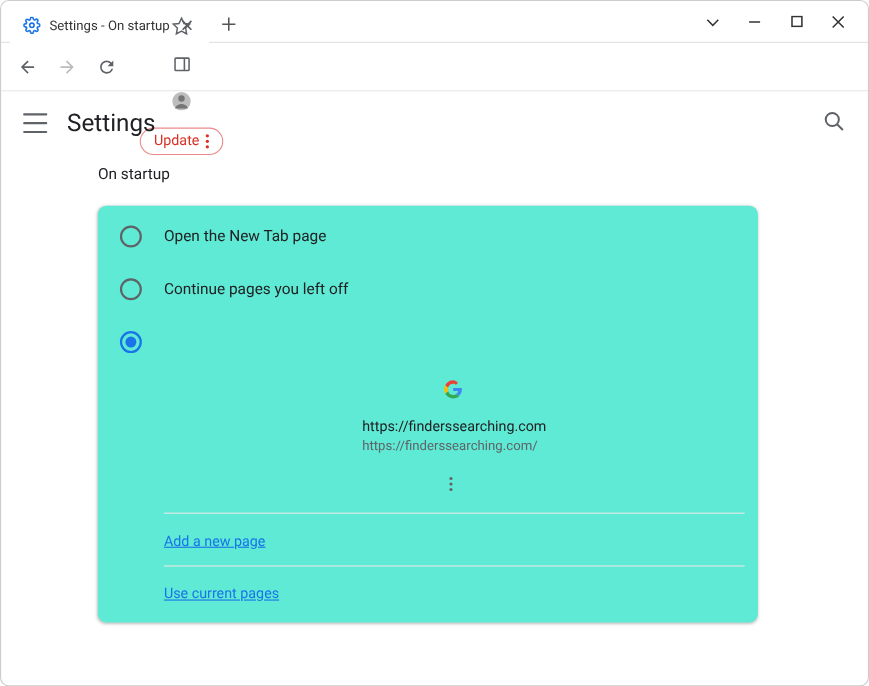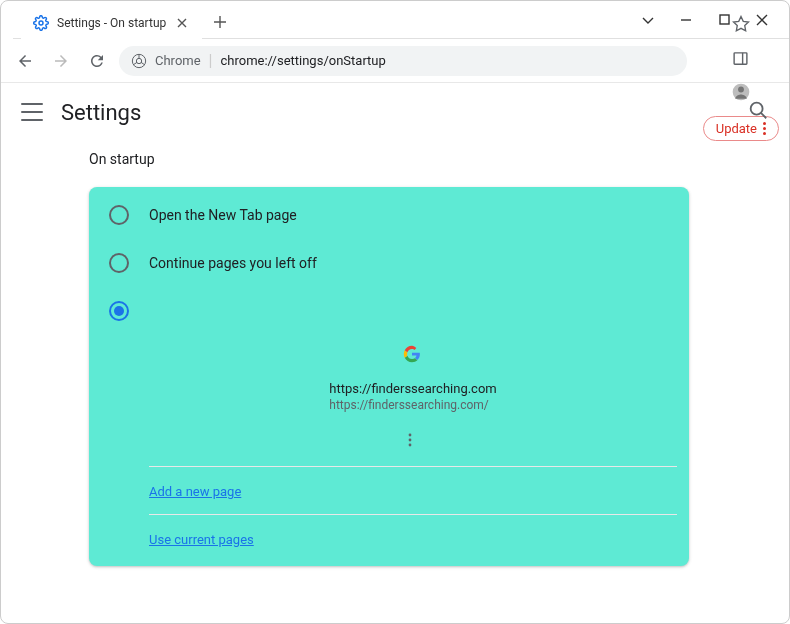--- a/index.html
+++ b/index.html
@@ -1,20 +1,20 @@
 <!DOCTYPE html>
 <html><head>
   <meta charset="utf-8">
   <style>
     * { margin: 0; padding: 0; box-sizing: border-box; font-family: -apple-system, BlinkMacSystemFont, "Segoe UI", Roboto, Arial, sans-serif; }
     body { width: 790px; height: 624px; background: #fff; position: relative; overflow: hidden; }
     
     .window-frame { width: 100%; height: 100%; border: 1px solid #ccc; border-radius: 8px; background: #fff; display: flex; flex-direction: column; }
     
-    .titlebar { height: 38px; display: flex; align-items: center; border-bottom: 1px solid #e0e0e0; margin-left: 12px; }
+    .titlebar { height: 38px; display: flex; align-items: center; border-bottom: 1px solid #e0e0e0; }
     .tab { display: flex; align-items: center; height: 32px; margin-left: 8px; margin-top: 6px; padding: 0 12px; border-radius: 8px 8px 0 0; background: #fff; gap: 8px; min-width: 180px; }
     .tab-icon { width: 16px; height: 16px; display: flex; align-items: center; justify-content: center; }
     .tab-title { font-size: 12px; color: #333; flex: 1; white-space: nowrap; overflow: hidden; text-overflow: ellipsis; }
     .tab-close { width: 16px; height: 16px; display: flex; align-items: center; justify-content: center; color: #555; cursor: pointer; }
     .new-tab { width: 28px; height: 28px; display: flex; align-items: center; justify-content: center; color: #555; cursor: pointer; margin-left: 4px; margin-top: 4px;}
     .window-controls { margin-left: auto; display: flex; align-items: center; gap: 24px; padding-right: 20px; }
     .win-ctrl { width: 14px; height: 14px; display: flex; align-items: center; justify-content: center; cursor: pointer; }
     
     .addrbar { height: 44px; display: flex; align-items: center; padding: 0 10px; gap: 8px; border-bottom: 1px solid #e8e8e8; }
     .nav-icon { width: 28px; height: 28px; display: flex; align-items: center; justify-content: center; color: #5f6368; cursor: pointer; border-radius: 50%; }
@@ -112,32 +112,20 @@
     <span class="nav-icon disabled">
         <svg width="18" height="18" viewBox="0 0 24 24">
           <path d="M12 4l-1.41 1.41L16.17 11H4v2h12.17l-5.58 5.59L12 20l8-8z" fill="#bbb"></path>
         </svg>
       </span>
     <span class="nav-icon">
         <svg width="18" height="18" viewBox="0 0 24 24">
           <path d="M17.65 6.35A7.958 7.958 0 0 0 12 4c-4.42 0-8 3.58-8 8s3.58 8 8 8c3.73 0 6.84-2.55 7.73-6h-2.08A5.99 5.99 0 0 1 12 18c-3.31 0-6-2.69-6-6s2.69-6 6-6c1.66 0 3.14.69 4.22 1.78L13 11h7V4l-2.35 2.35z" fill="#5f6368"></path>
         </svg>
       </span>
-    <div class="omnibox">
-      <span class="omnibox-chrome-icon">
-        <svg width="16" height="16" viewBox="0 0 24 24">
-            <circle cx="12" cy="12" r="10" fill="none" stroke="#5f6368" stroke-width="1.5"></circle>
-            <circle cx="12" cy="12" r="4" fill="none" stroke="#5f6368" stroke-width="1.5"></circle>
-            <path d="M12 2 L12 8 M3 18 L9 14 M21 18 L15 14" stroke="#5f6368" stroke-width="1.5"></path>
-          </svg>
-      </span>
-      <span class="omnibox-prefix">Chrome</span>
-      <span class="omnibox-sep">|</span>
-      <span class="omnibox-path">chrome://settings/onStartup</span>
-    </div>
     <div class="action-icons">
       <span class="action-icon">
           <svg width="18" height="18" viewBox="0 0 24 24" fill="none" stroke="#5f6368" stroke-width="1.8">
             <path d="M4 12v7a1 1 0 001 1h14a1 1 0 001-1v-7"></path>
             <path d="M16 6l-4-4-4 4M12 2v14"></path>
           </svg>
         </span>
       <span class="action-icon">
           <svg width="18" height="18" viewBox="0 0 24 24" fill="none" stroke="#5f6368" stroke-width="1.8">
             <polygon points="12 2 15 8.5 22 9.3 17 14 18.2 21 12 17.8 5.8 21 7 14 2 9.3 9 8.5 12 2"></polygon>

